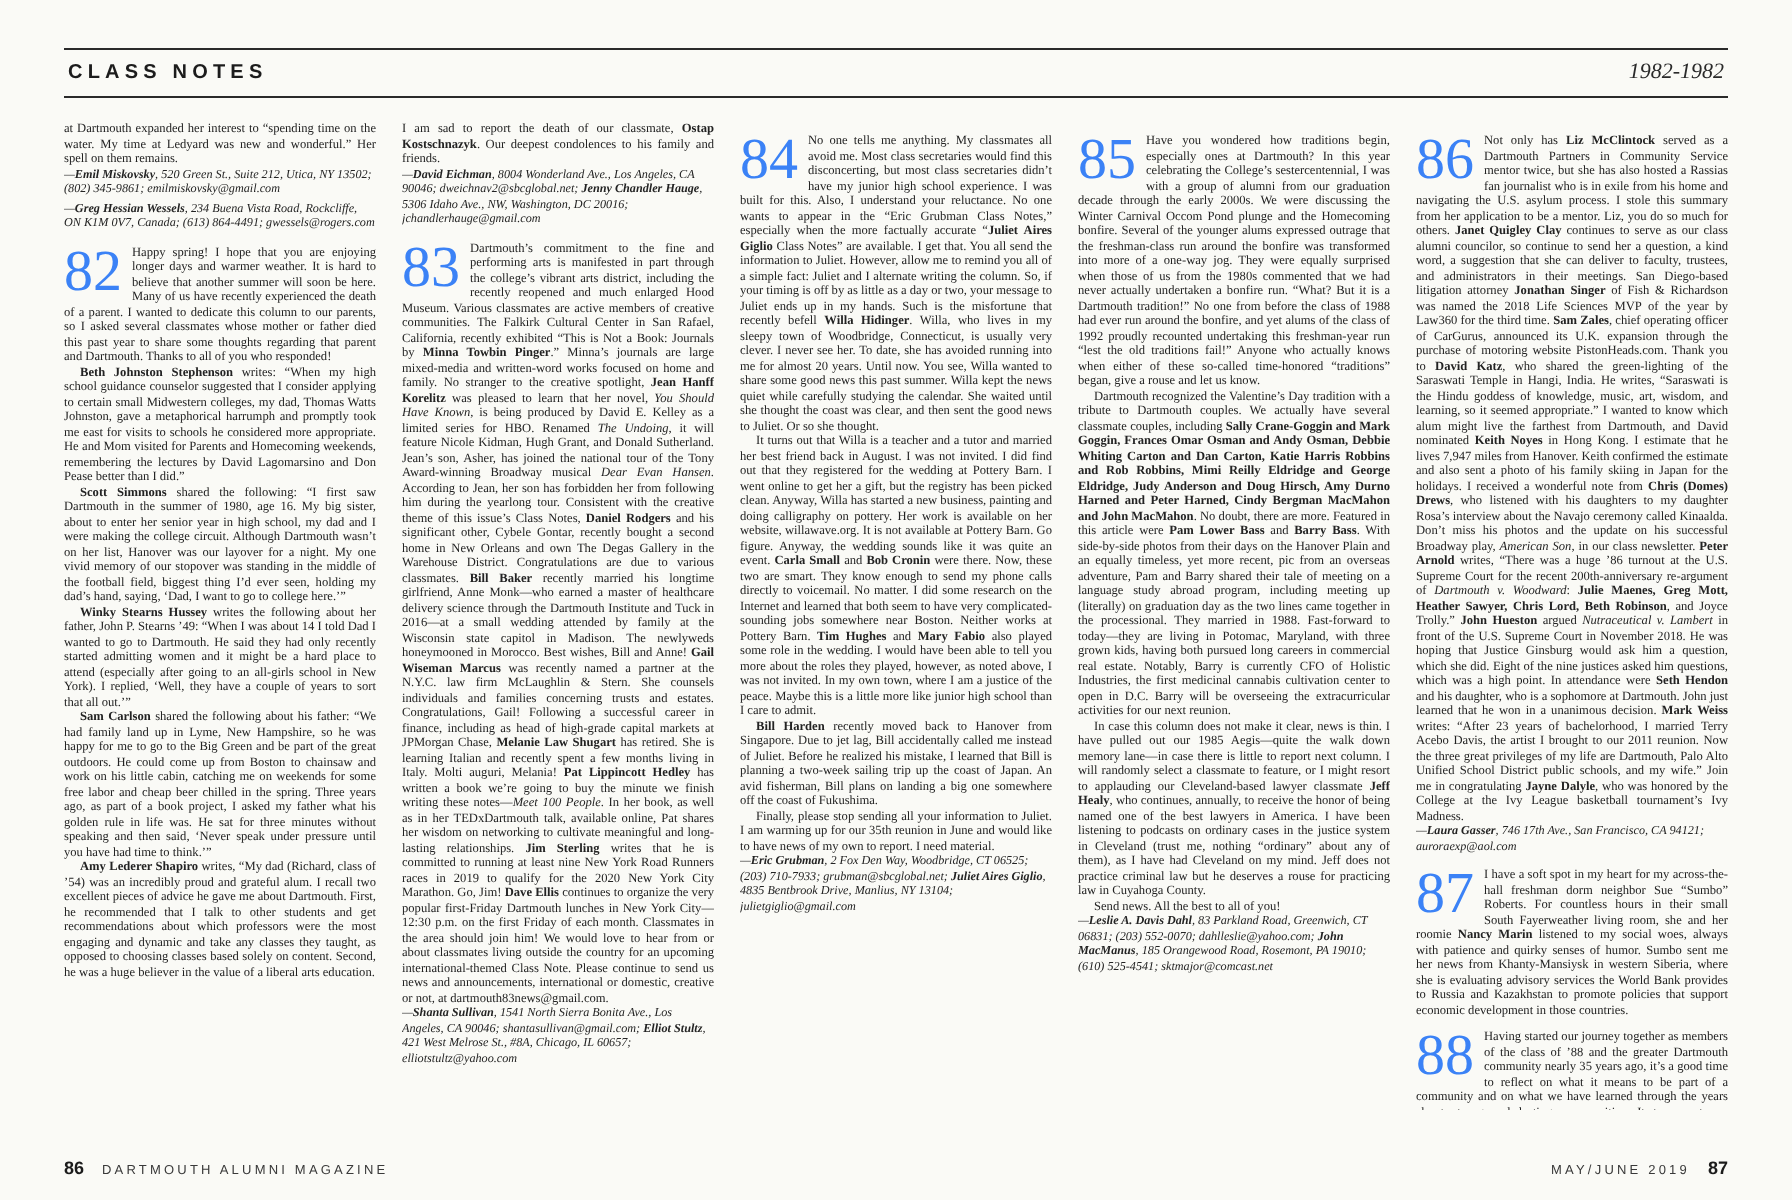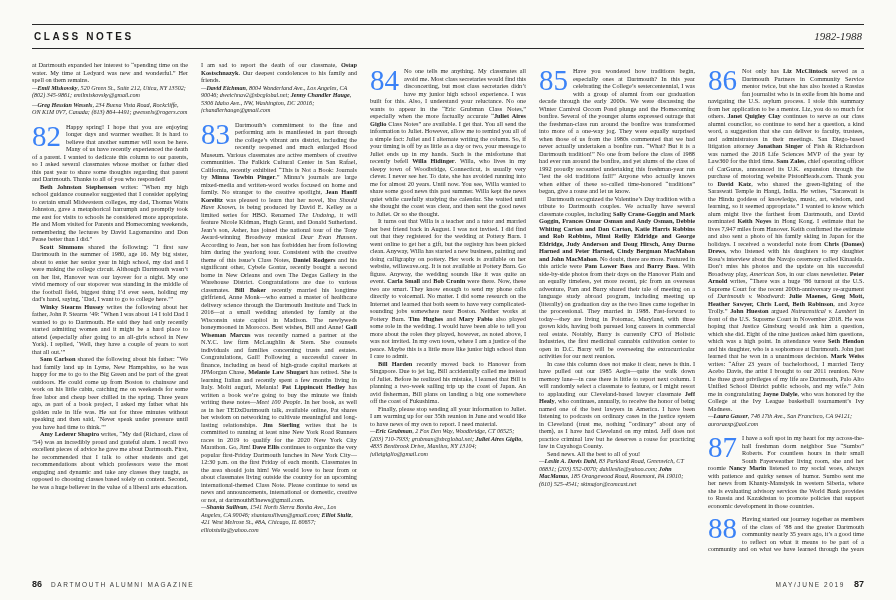--- a/index.html
+++ b/index.html
@@ -27,21 +27,21 @@
 </style>
 </head>
 <body>
 
 <div class="page">
 
   <header>
     <div class="rule"></div>
     <div class="header-row">
       <span class="section-title">CLASS NOTES</span>
-      <span class="year-range">1982-1988</span>
+      <span class="year-range">1982-1982</span>
     </div>
     <div class="rule"></div>
   </header>
 
   <main class="columns" id="columns">
       <div class="col">
         <p class="body"><span>at Dartmouth expanded her interest to “spending time on the water. My time at Ledyard was new and wonderful.” Her spell on them remains.</span></p>
         <p class="contact"><span>—</span><span class="bi">Emil Miskovsky</span><span class="i">, 520 Green St., Suite 212, Utica, NY 13502; (802) 345-9861; emilmiskovsky@gmail.com</span></p>
         <p class="contact"><span>—</span><span class="bi">Greg Hessian Wessels</span><span class="i">, 234 Buena Vista Road, Rockcliffe, ON K1M 0V7, Canada; (613) 864-4491; gwessels@rogers.com</span></p>
         <p class="body has-num"><span class="classnum">82</span><span>Happy spring! I hope that you are enjoying longer days and warmer weather. It is hard to believe that another summer will soon be here. Many of us have recently experienced the death of a parent. I wanted to dedicate this column to our parents, so I asked several classmates whose mother or father died this past year to share some thoughts regarding that parent and Dartmouth. Thanks to all of you who responded!</span></p>

